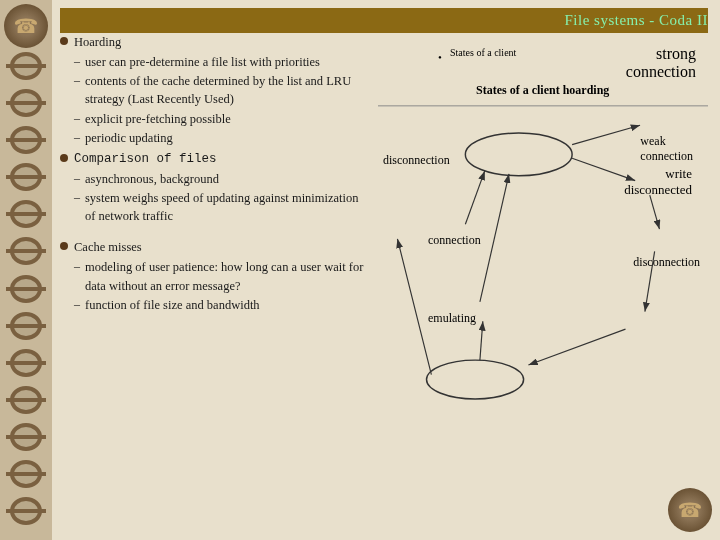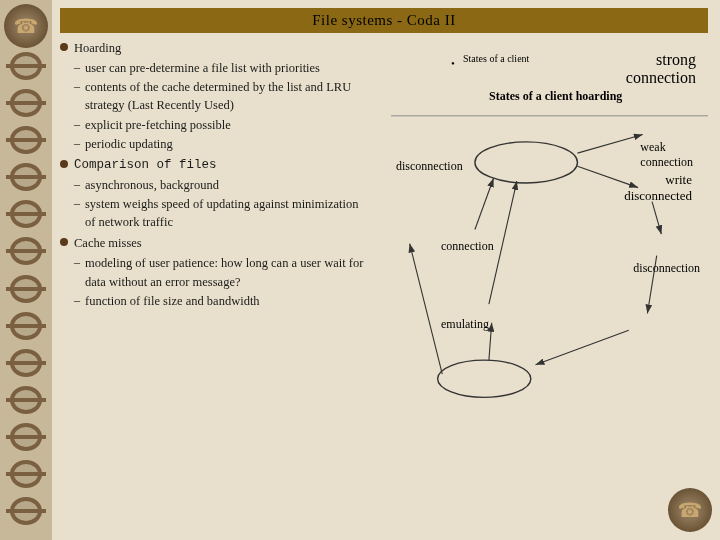--- a/index.html
+++ b/index.html
@@ -93,33 +93,32 @@
       flex: 1;
       padding: 8px 12px 8px 8px;
       position: relative;
       display: flex;
       flex-direction: column;
     }
 
     
     .title-bar {
       background: #8B6914;
-      color: #000000;
-      text-align: center;
+      color: #86efac;
+      text-align: right;
       font-size: 15px;
       font-weight: normal;
       padding: 4px 0;
-      margin-bottom: 6px;
       letter-spacing: 0.5px;
     }
 
     .main-content {
       display: flex;
       flex: 1;
-      gap: 21px;
+      gap: 8px;
     }
 
     .left-panel {
       flex: 0 0 310px;
       font-size: 12.5px;
       color: #1a1a1a;
       line-height: 1.45;
     }
 
     .bullet-main {
@@ -243,21 +242,21 @@
         </div>
         <div class="sub-item">
           <span class="sub-dash">–</span>
           <span class="sub-text">asynchronous, background</span>
         </div>
         <div class="sub-item">
           <span class="sub-dash">–</span>
           <span class="sub-text">system weighs speed of updating against minimization of network traffic</span>
         </div>
 
-        <div class="bullet-main" style="margin-top:3px;">
+        <div class="bullet-main" style="margin-top:13px;">
           <div class="bullet-dot"></div>
           <div class="bullet-text">Cache misses</div>
         </div>
         <div class="sub-item">
           <span class="sub-dash">–</span>
           <span class="sub-text">modeling of user patience: how long can a user wait for data without an error message?</span>
         </div>
         <div class="sub-item">
           <span class="sub-dash">–</span>
           <span class="sub-text">function of file size and bandwidth</span>

